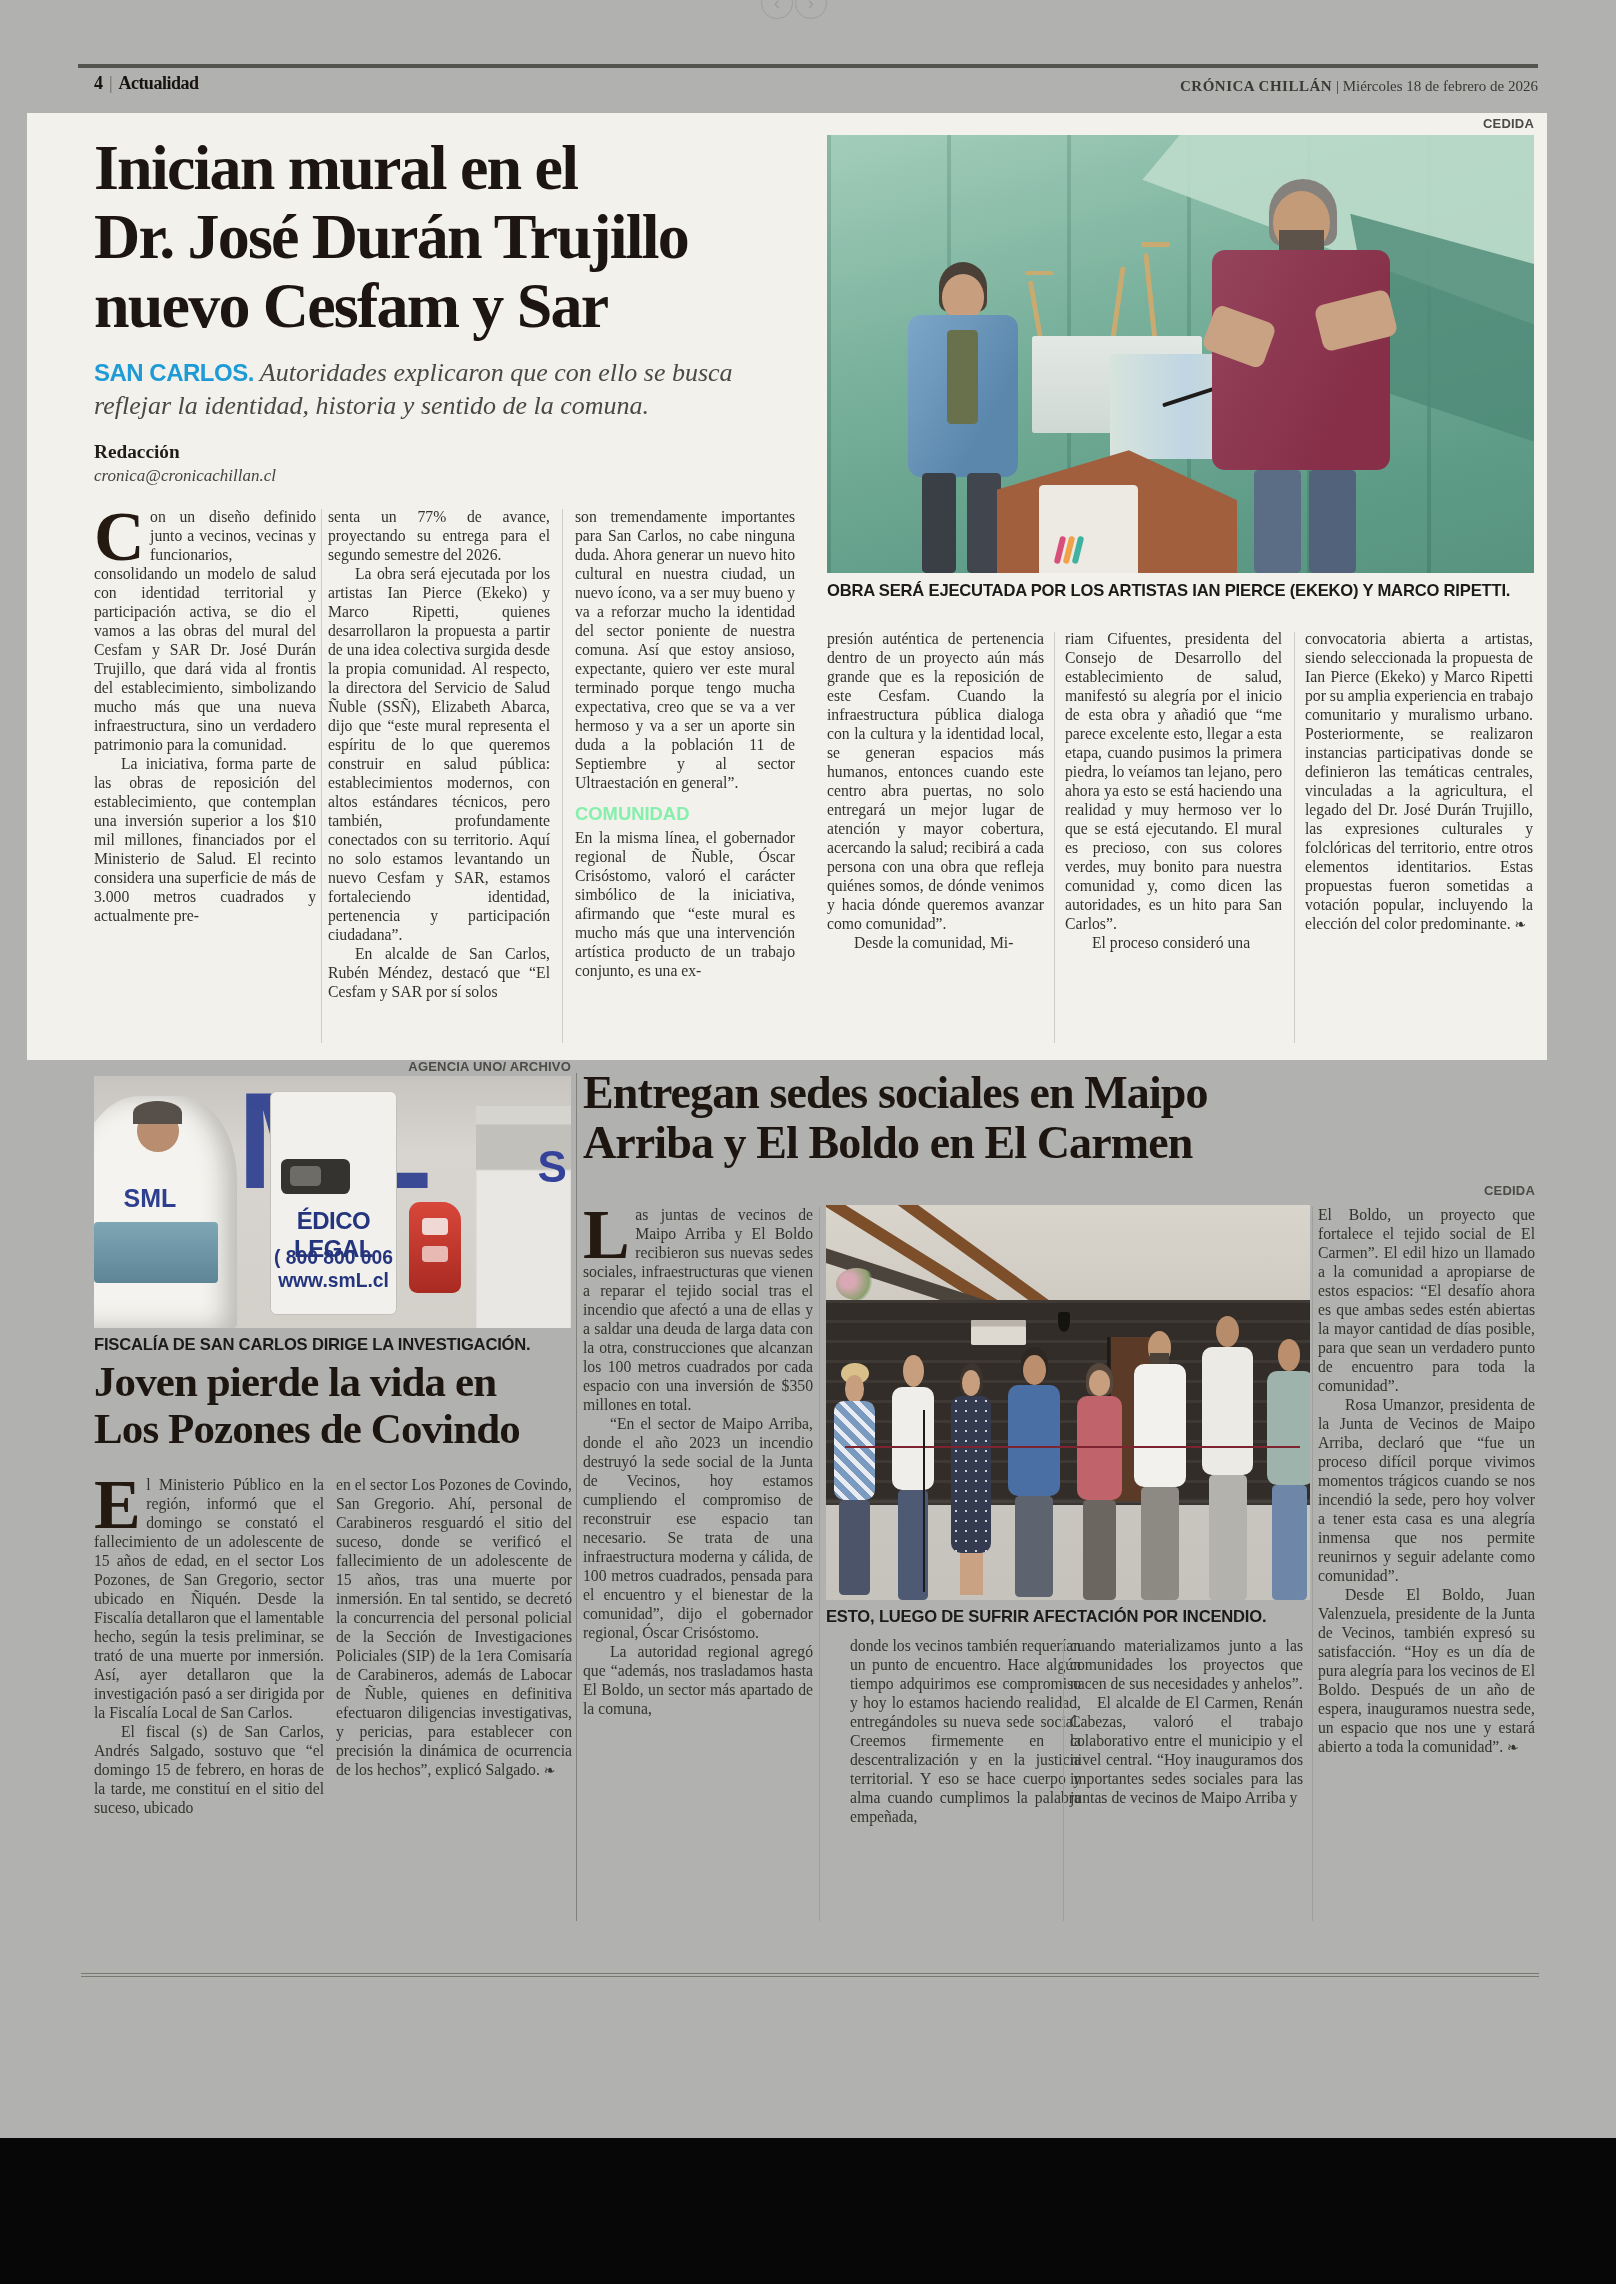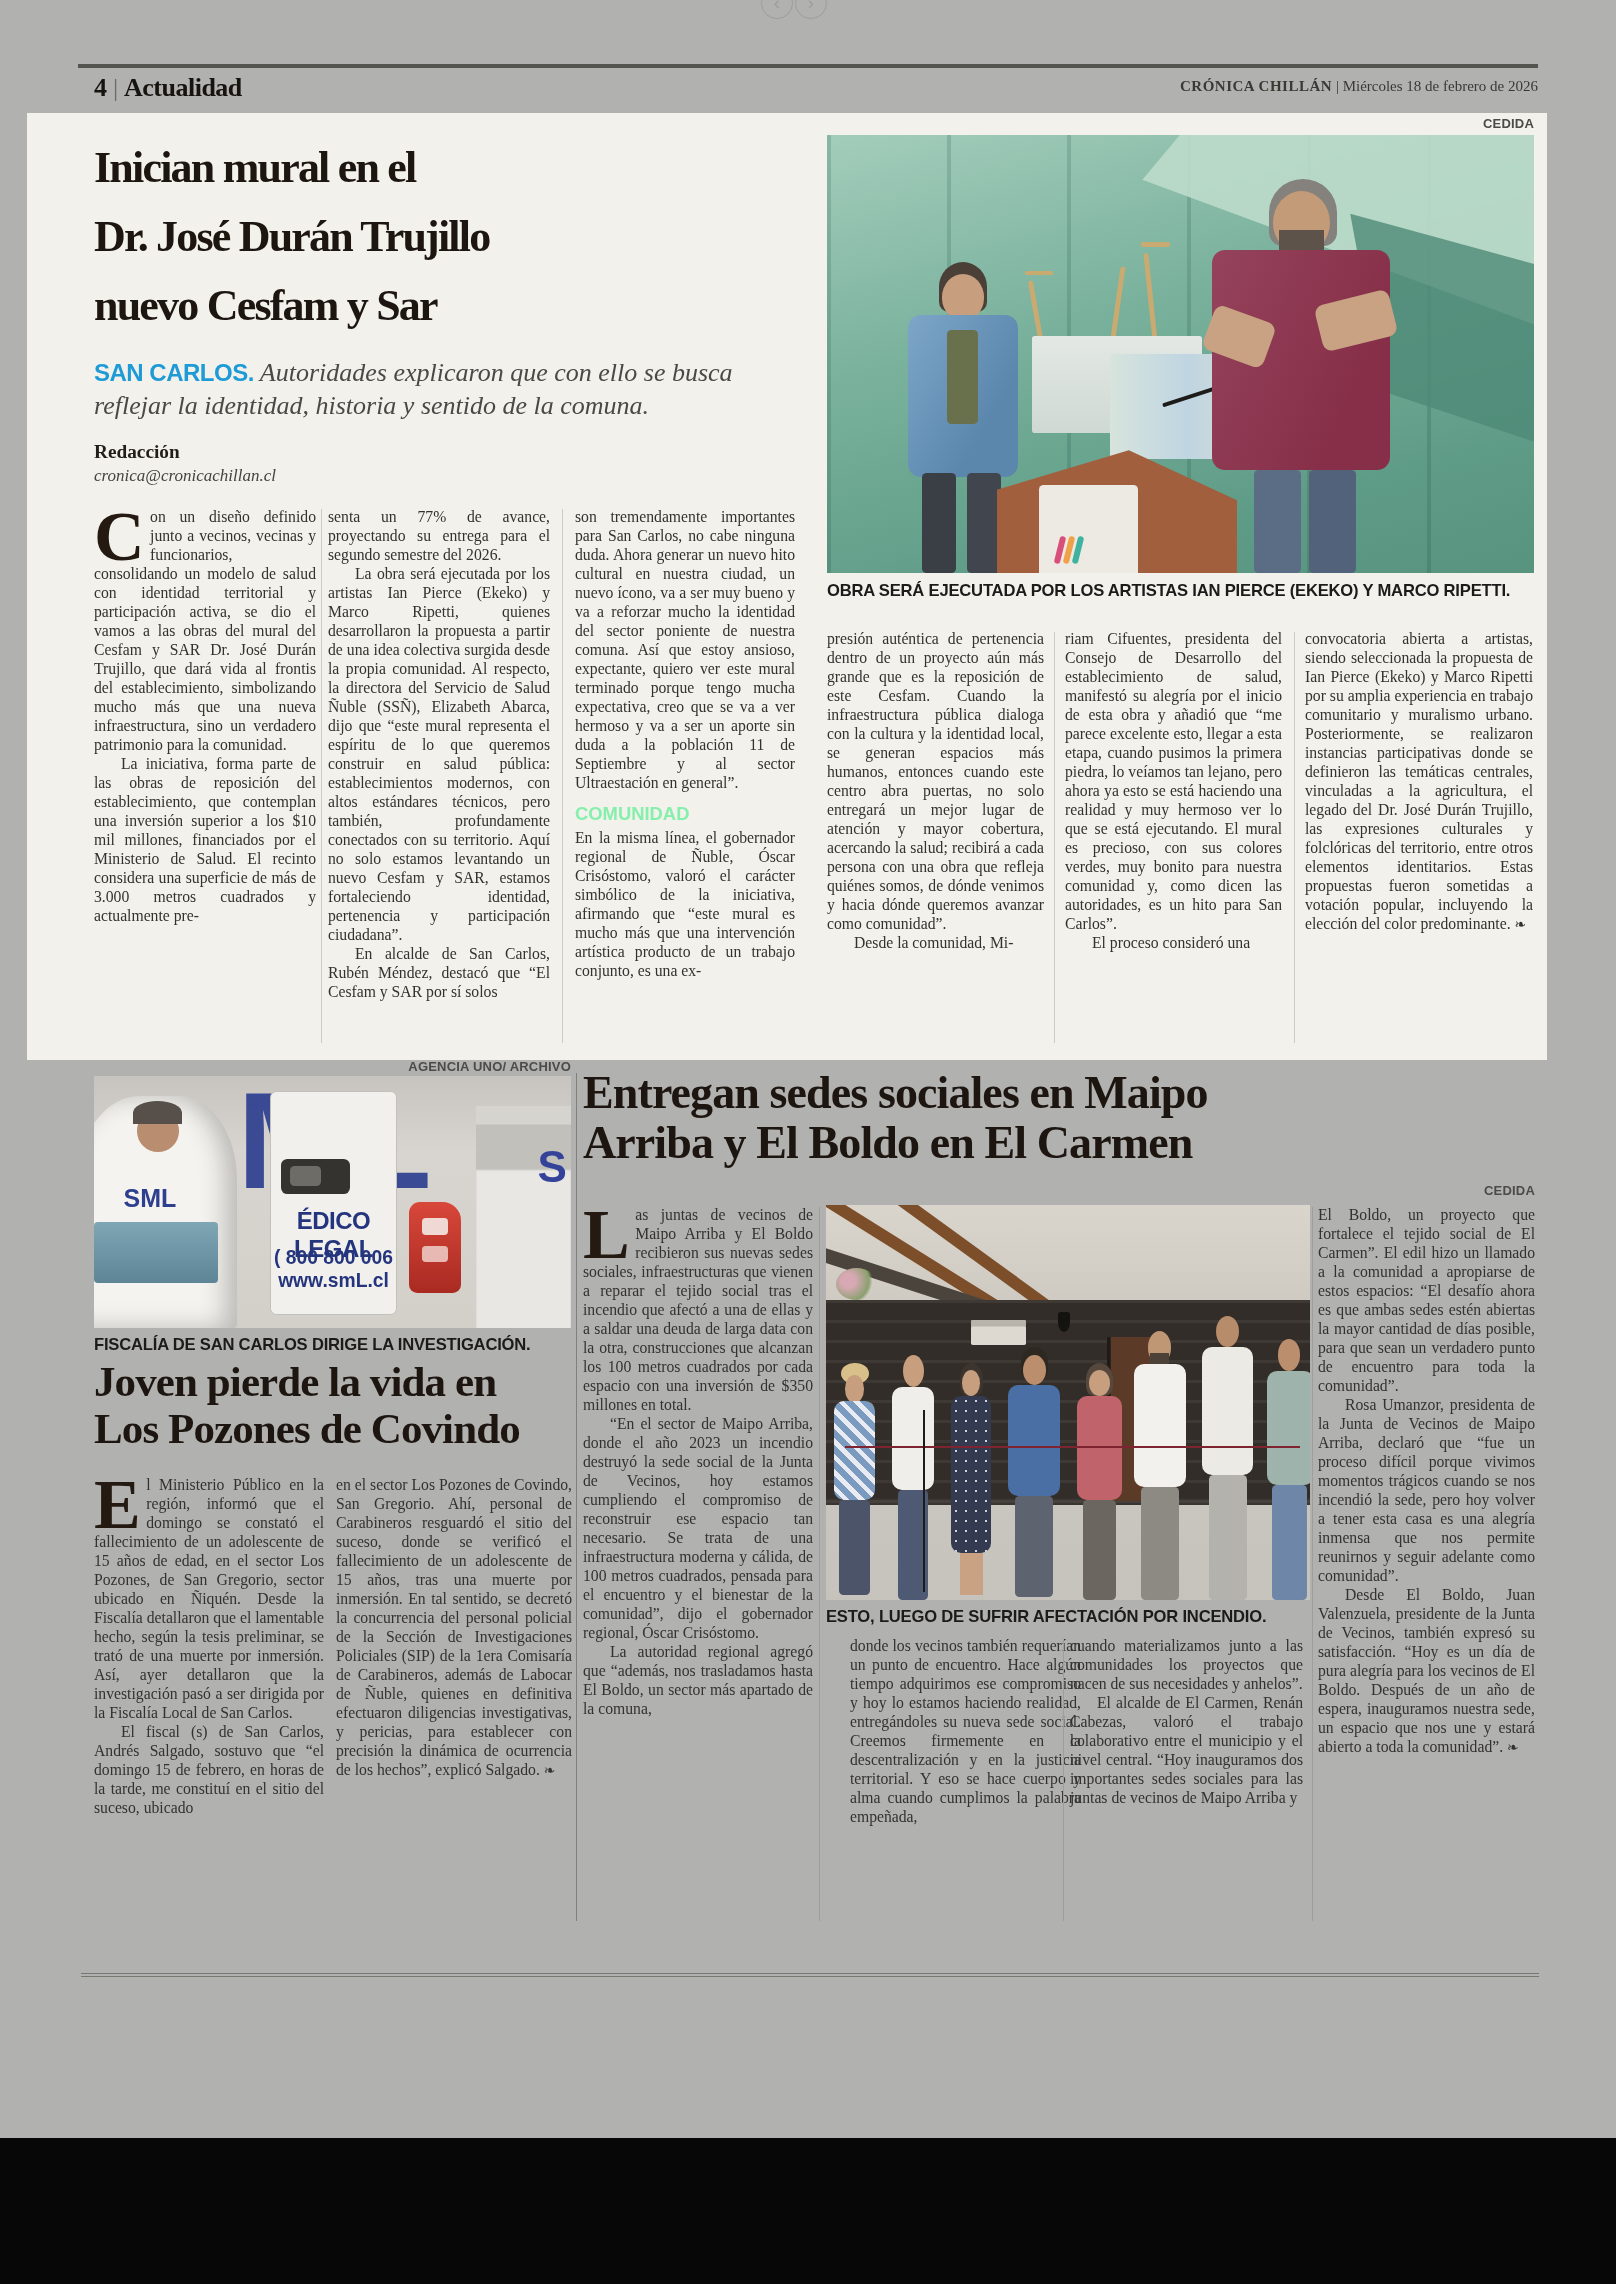--- a/index.html
+++ b/index.html
@@ -5,26 +5,26 @@
   html,body{margin:0;padding:0;background:#0a0a0a;}
   #screen{position:relative;width:1616px;height:2284px;background:#0a0a0a;overflow:hidden;
           font-family:"Liberation Serif",serif;}
   .abs{position:absolute;}
   .gray-page{left:0;top:0;width:1616px;height:2138px;background:#b1b1af;}
   .white-panel{left:27px;top:113px;width:1520px;height:947px;background:#f2f1ec;}
   .nav-circle{top:-13px;width:29.5px;height:29.5px;border:1.8px solid #9d9d9b;border-radius:50%;
               color:#9d9d9b;font-family:"Liberation Sans",sans-serif;font-size:18.4px;
               display:flex;align-items:center;justify-content:center;background:transparent;}
   .top-rule{left:78px;top:64px;width:1460px;height:3.7px;background:#54544f;}
-  .masthead-left{left:94px;top:73px;font-size:26px;font-weight:bold;color:#17130f;letter-spacing:-0.5px;}
+  .masthead-left{left:94px;top:73px;font-size:18px;font-weight:bold;color:#17130f;letter-spacing:-0.5px;}
   .masthead-left .bar{font-weight:400;color:#6d6b66;padding:0 6.4px;}
   .masthead-right{top:78px;right:78px;font-size:15px;color:#3a3934;}
   .masthead-right .paper{font-weight:bold;letter-spacing:0.5px;}
   .headline{font-weight:bold;color:#1d1510;letter-spacing:-1.8px;}
-  .headline.main{left:94px;top:133px;width:728px;font-size:44px;line-height:69px;}
+  .headline.main{left:94px;top:133px;width:728px;font-size:64px;line-height:69px;}
   .headline.h2{left:94px;top:1358px;width:516px;font-size:43px;line-height:47px;letter-spacing:-0.9px;}
   .headline.h3{left:583px;top:1068px;width:958px;font-size:46px;line-height:50px;letter-spacing:-0.9px;}
   .kicker-block{left:94px;top:356px;width:709px;font-size:26px;line-height:33px;color:#4a4946;font-style:italic;}
   .kicker{font-style:normal;font-weight:bold;font-family:"Liberation Sans",sans-serif;
           font-size:24px;color:#1e9bd7;letter-spacing:-0.5px;}
   .byline-name{left:94px;top:441px;font-size:19.3px;font-weight:bold;color:#211e1a;}
   .byline-mail{left:94px;top:466px;font-size:17px;font-style:italic;color:#45443f;}
   .bodycol{font-size:15.7px;line-height:19px;color:#33322e;text-align:justify;}
   .bodycol p{margin:0;}
   .bodycol p.indent{text-indent:27px;}

